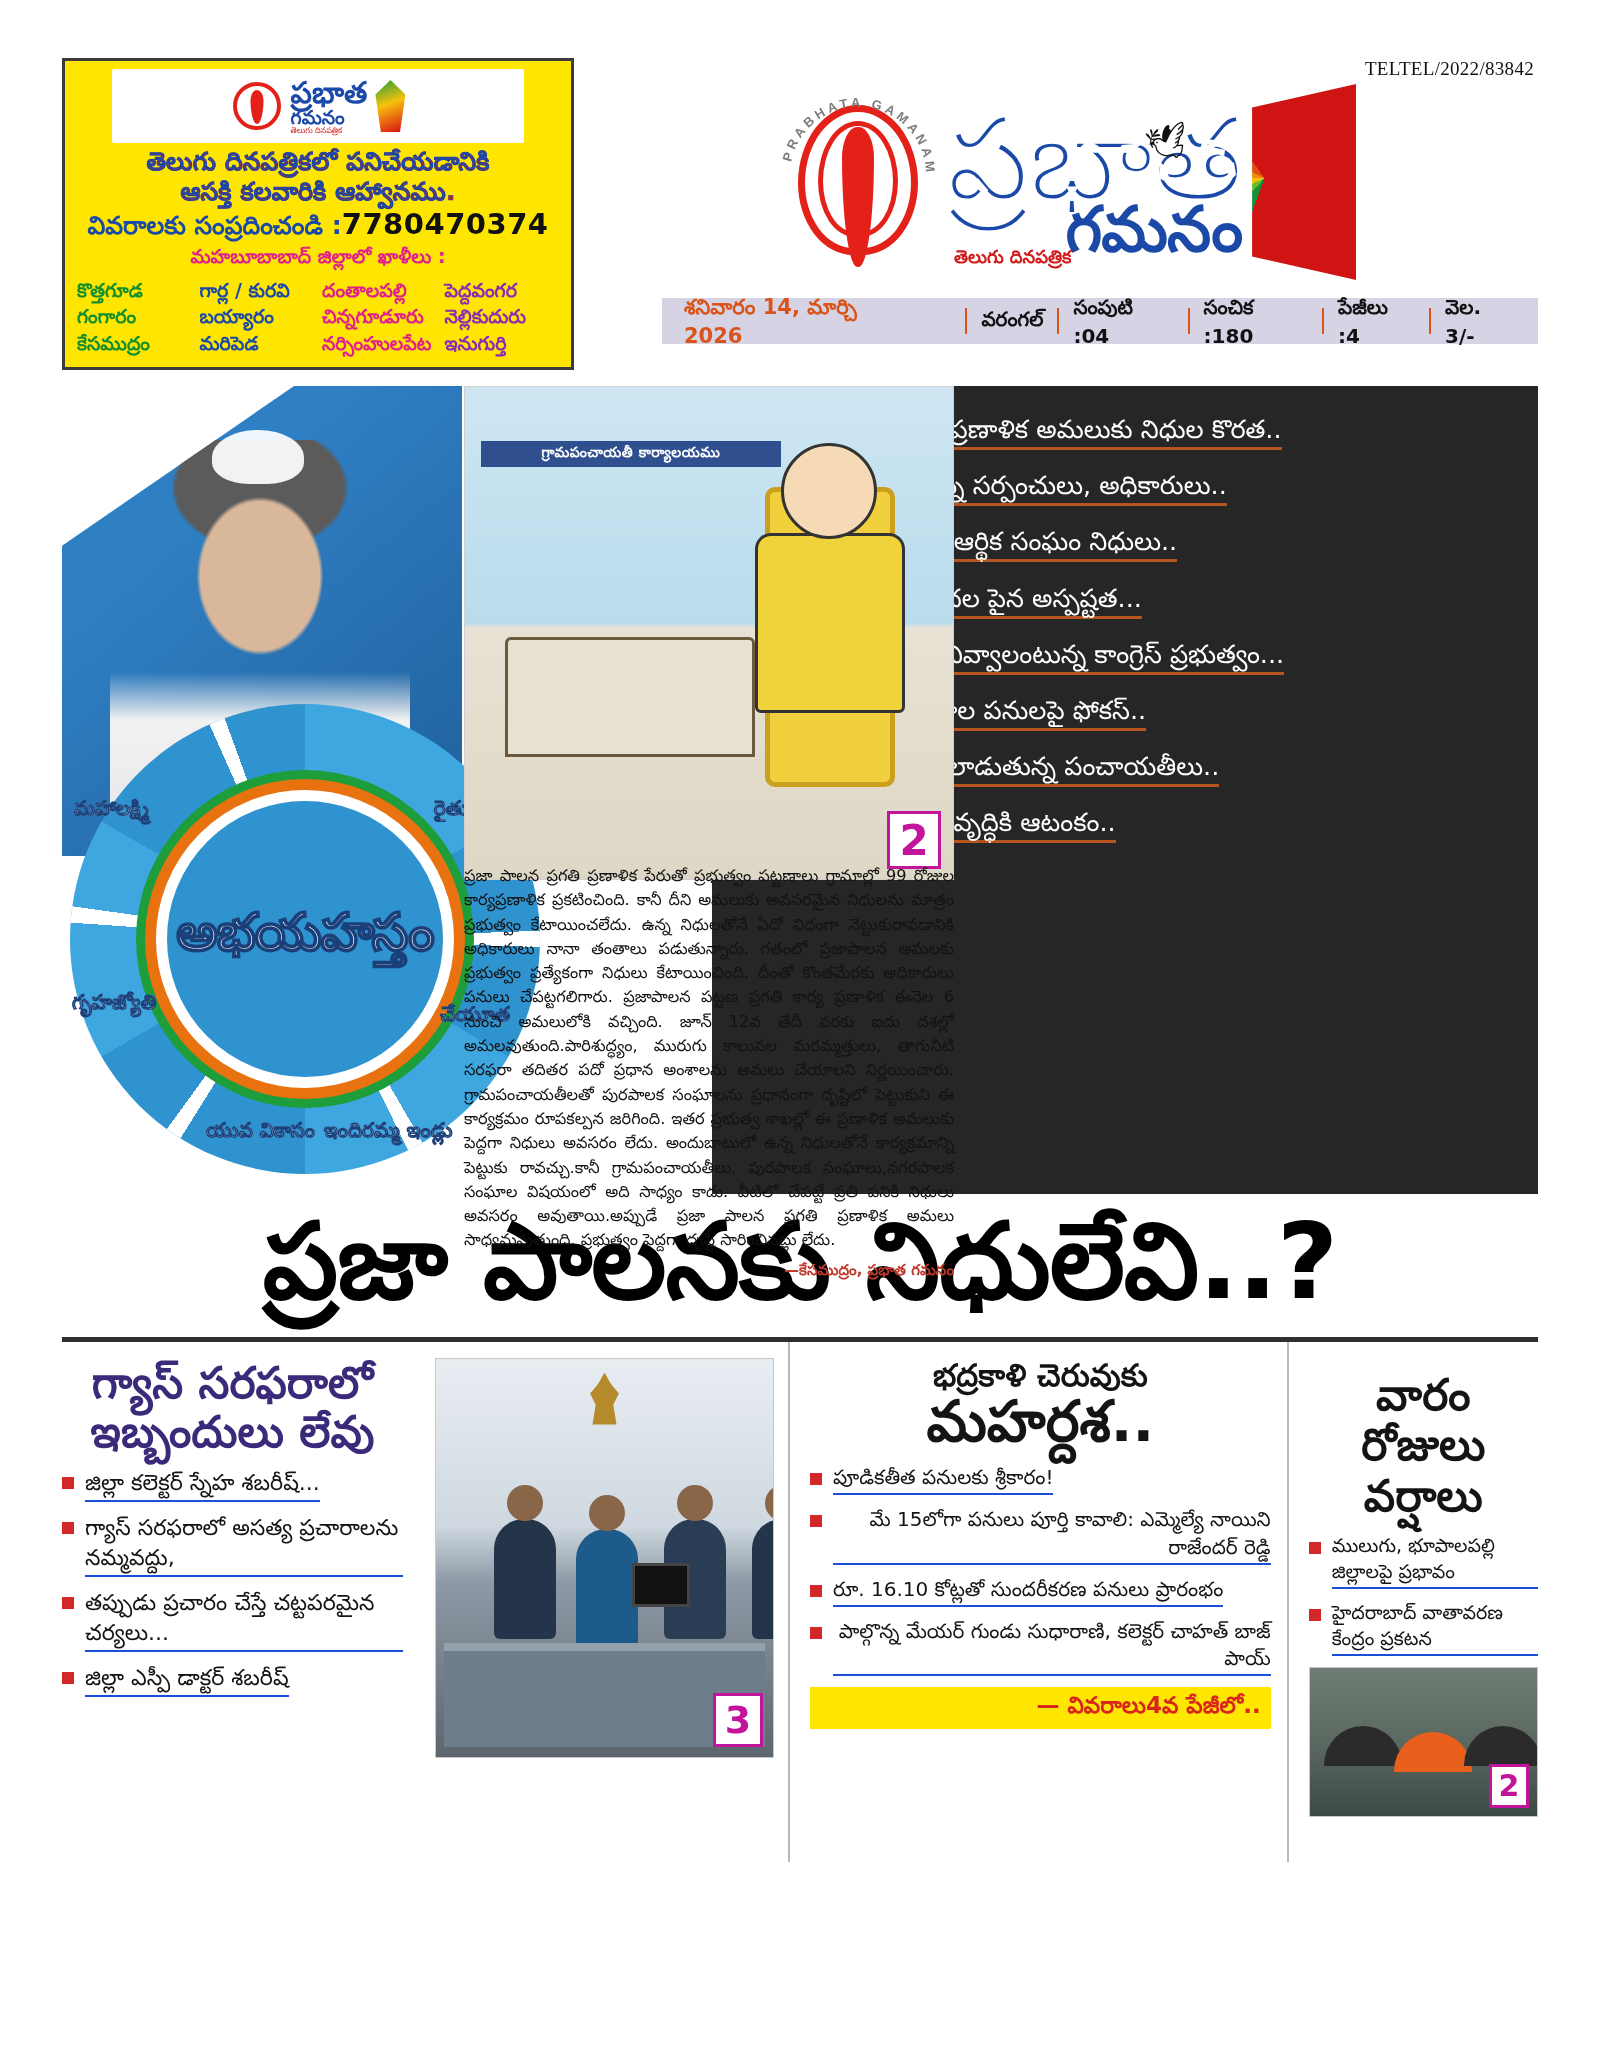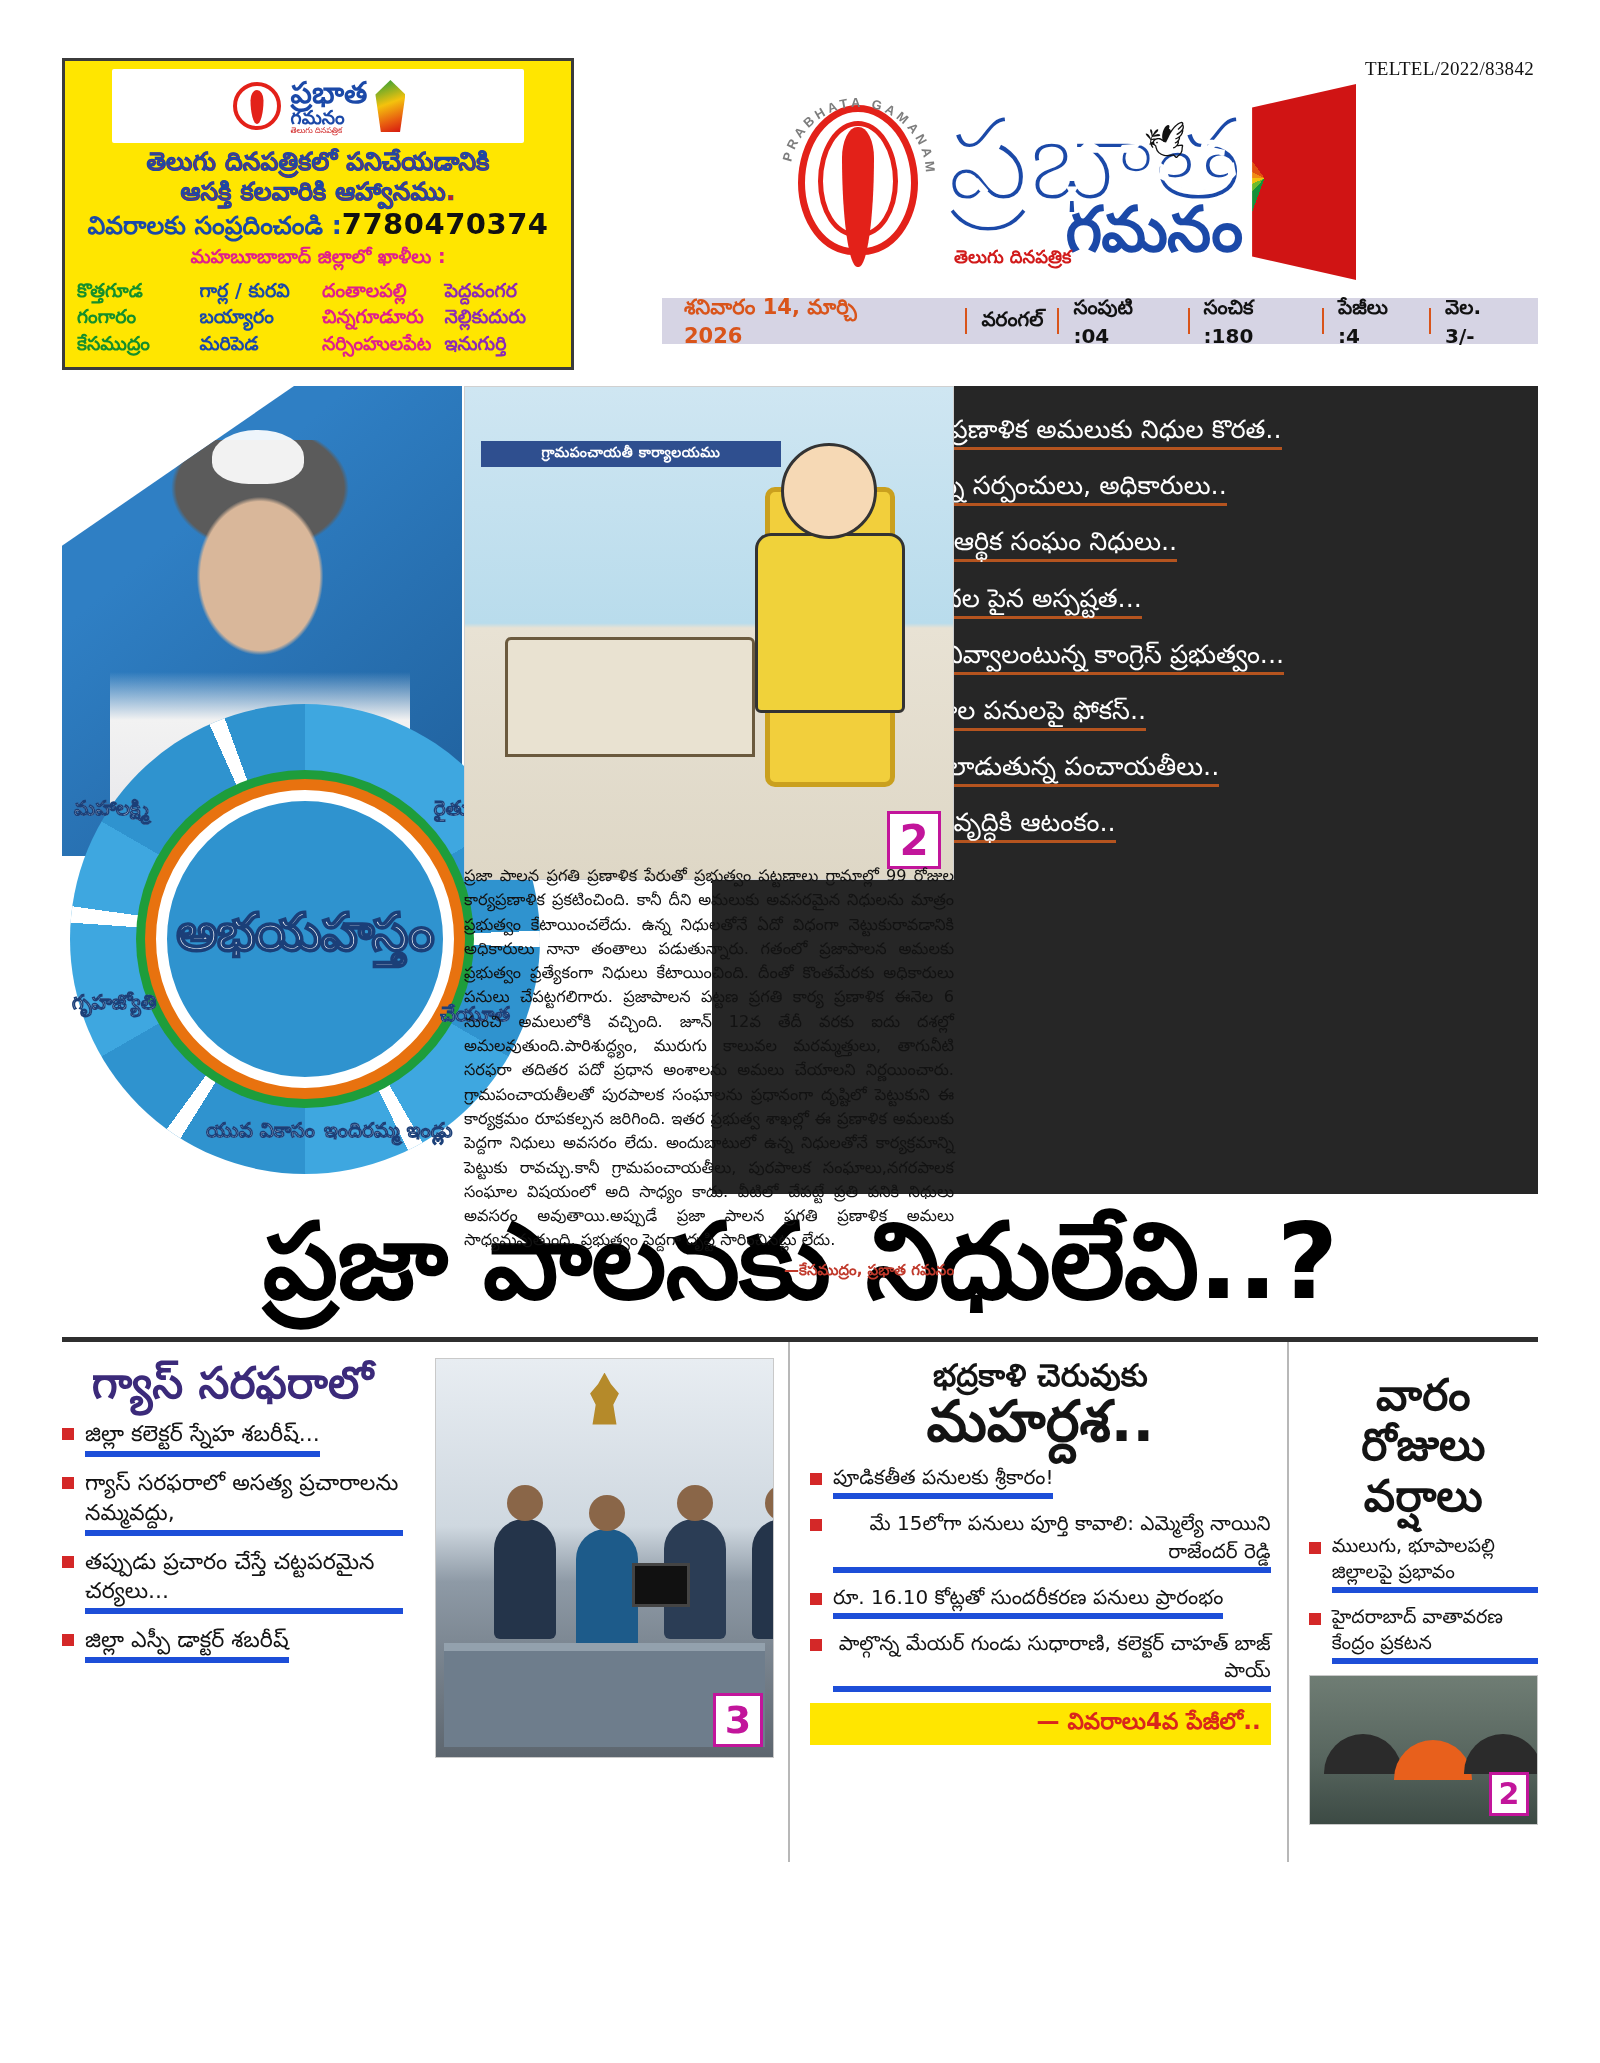--- a/index.html
+++ b/index.html
@@ -435,21 +435,21 @@
 
   .blist { list-style: none; }
   .bli { display: flex; gap: 11px; margin-bottom: 11px; }
   .bli .sq {
     width: 12px; height: 12px; background: #d42828;
     flex: 0 0 auto; margin-top: 9px;
   }
   .bli .tx {
     font-family: "DejaVu Sans", sans-serif;
     font-size: 22px; line-height: 1.36; color: #141414;
-    border-bottom: 6px solid #1d4ed8; padding-bottom: 2px;
+    border-bottom: 2px solid #1d4ed8; padding-bottom: 2px;
     display: inline;
   }
   .bli.small .tx { font-size: 20px; text-align: right; }
   .bli.tiny .tx  { font-size: 19px; }
 
   .photo-board {
     width: 100%; height: 400px;
     background: linear-gradient(180deg,#e8edf2 0%, #cfd8e0 42%, #8e9aa6 56%, #5d666f 100%);
     border: 1px solid #c9c9c9;
     position: relative; overflow: hidden;
@@ -683,20 +683,21 @@
 
   <div class="mainhead">ప్రజా పాలనకు నిధులేవి..?</div>
 
   <div class="rule-thick"></div>
 
   <div class="bottom">
 
     <div class="bcol c1">
       <div class="bhead purple">
         <span>గ్యాస్ సరఫరాలో</span><br>
+        <span>ఇబ్బందులు లేవు</span>
       </div>
       <ul class="blist">
         <li class="bli">
           <span class="sq"></span>
           <span class="tx">జిల్లా కలెక్టర్ స్నేహ శబరీష్...</span>
         </li>
         <li class="bli">
           <span class="sq"></span>
           <span class="tx">గ్యాస్ సరఫరాలో అసత్య ప్రచారాలను నమ్మవద్దు,</span>
         </li>

